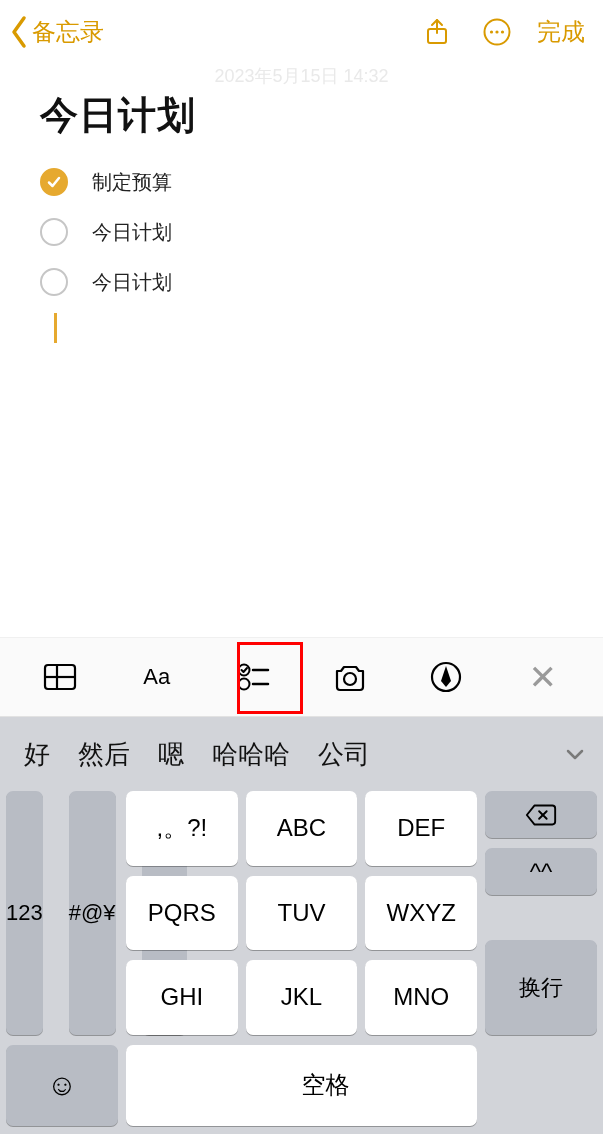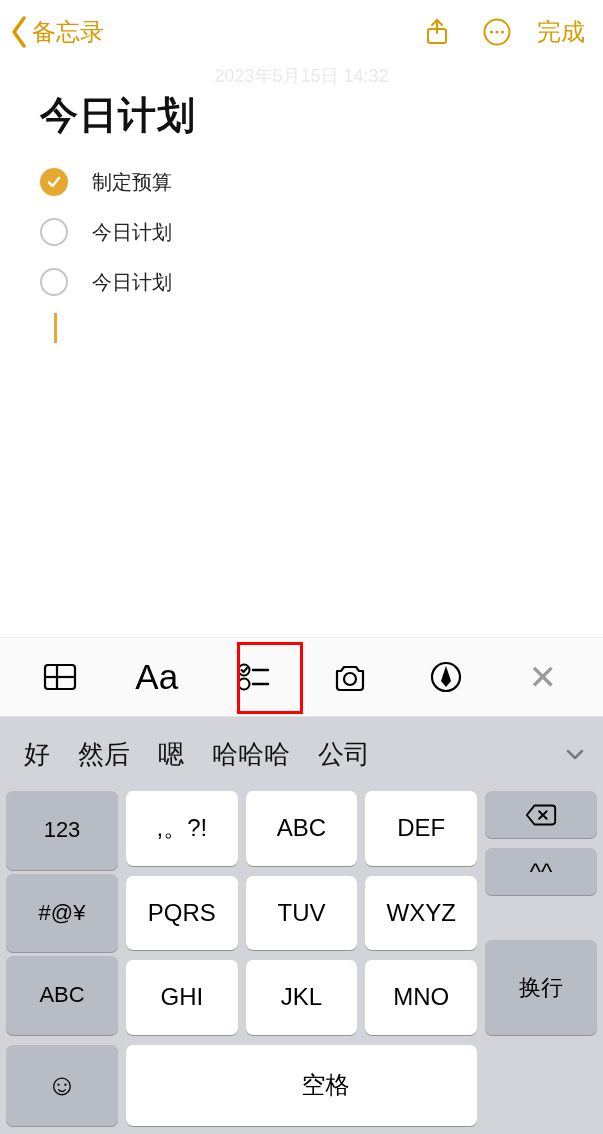--- a/index.html
+++ b/index.html
@@ -28,38 +28,38 @@
   .bullet { width: 28px; height: 28px; border-radius: 50%; border: 2px solid #c6c6c6; flex: none; display: flex; align-items: center; justify-content: center; }
   .bullet.checked { background: #e6a92f; border-color: #e6a92f; }
   .bullet svg { width: 16px; height: 16px; }
   .item-text { font-size: 20px; color: #222; margin-left: 24px; }
   .cursor-line { margin-top: 6px; margin-left: 14px; width: 3px; height: 30px; background: #e6a92f; }
 
   
   .toolbar { height: 80px; background: #fafafa; border-top: 1px solid #f0f0f0; border-bottom: 1px solid #e2e2e2; display: flex; align-items: center; justify-content: space-around; padding: 0 12px; position: relative; }
   .tbtn { width: 68px; height: 56px; display: flex; align-items: center; justify-content: center; }
   .tbtn svg { width: 36px; height: 36px; }
-  .aa-label { font-size: 35px; color: #000; }
+  .aa-label { font-size: 22px; color: #000; }
   .close-x { font-size: 34px; color: #9a9a9a; font-weight: 300; }
   .highlight-box { position: absolute; border: 3px solid #ff0000; width: 66px; height: 72px; left: 237px; top: 4px; pointer-events: none; }
 
   
   .keyboard { background: #d2d4d9; flex: none; height: 417px; display: flex; flex-direction: column; }
   .candidates { height: 74px; display: flex; align-items: center; padding: 0 10px; font-size: 26px; color: #111; }
   .cand { padding: 0 14px; white-space: nowrap; }
   .cand-toggle { margin-left: auto; width: 36px; height: 36px; display: flex; align-items: center; justify-content: center; }
 
   .krows { padding: 0 6px 8px 6px; display: flex; flex-direction: column; gap: 10px; flex: 1; }
   .krow { display: flex; gap: 8px; flex: 1; }
   .key { background: #ffffff; border-radius: 7px; box-shadow: 0 1px 0 rgba(0,0,0,0.3); display: flex; align-items: center; justify-content: center; font-size: 24px; color: #000; }
   .key.dark { background: #b8bcc4; }
   .key.func { background: #b8bcc4; font-size: 22px; }
   .key-wide { flex: 1; padding-left: 48px; }
 
-  .col-left { width: 112px; display: flex; flex-direction: column; gap: 4px; }
+  .col-left { width: 112px; display: flex; flex-direction: row; gap: 26px; }
   .col-left .key { flex: 1; }
   .col-mid { flex: 1; display: flex; flex-direction: column; gap: 10px; }
   .col-mid .mrow { flex: 1; display: flex; gap: 8px; }
   .col-mid .key { flex: 1; }
   .col-right { width: 112px; display: flex; flex-direction: column; gap: 10px; }
   .col-right .key { flex: 1; }
 
   .emoji-glyph { font-size: 30px; }
   .ret-key { font-size: 22px; margin-top: 35px; }
 </style>

